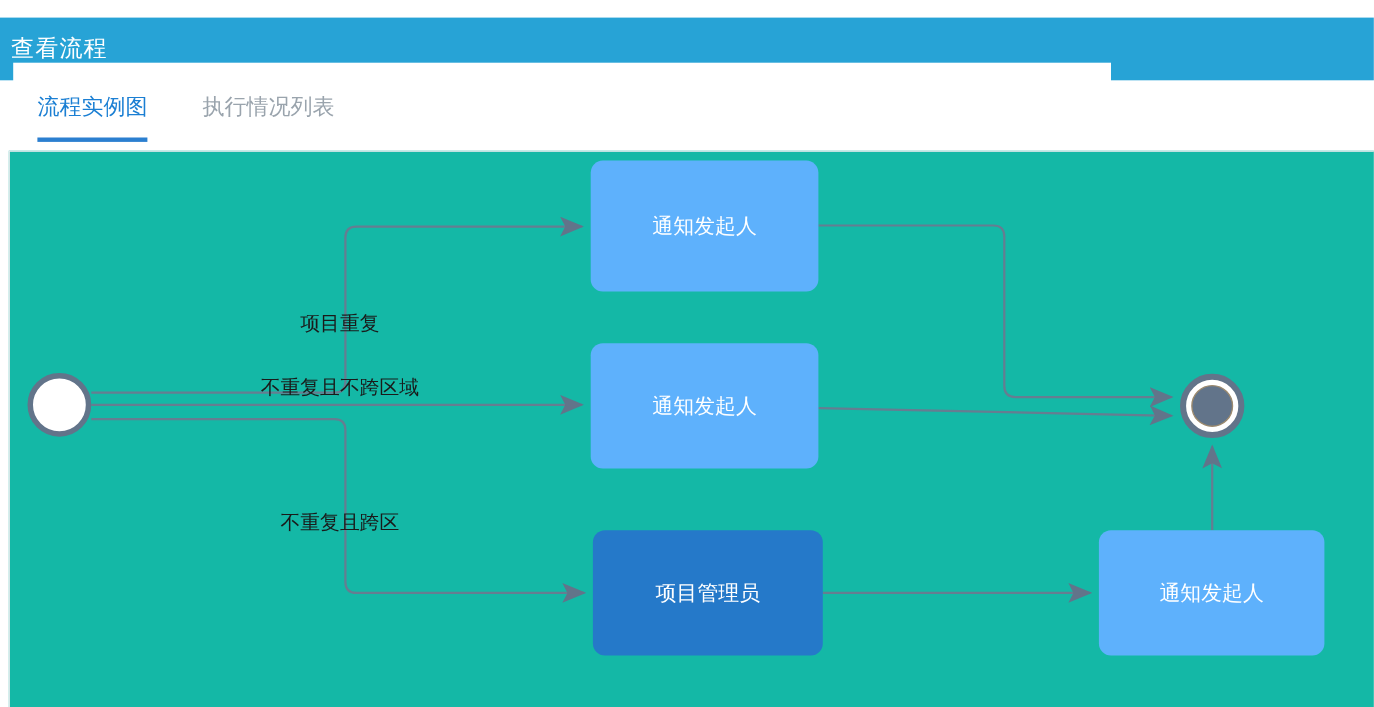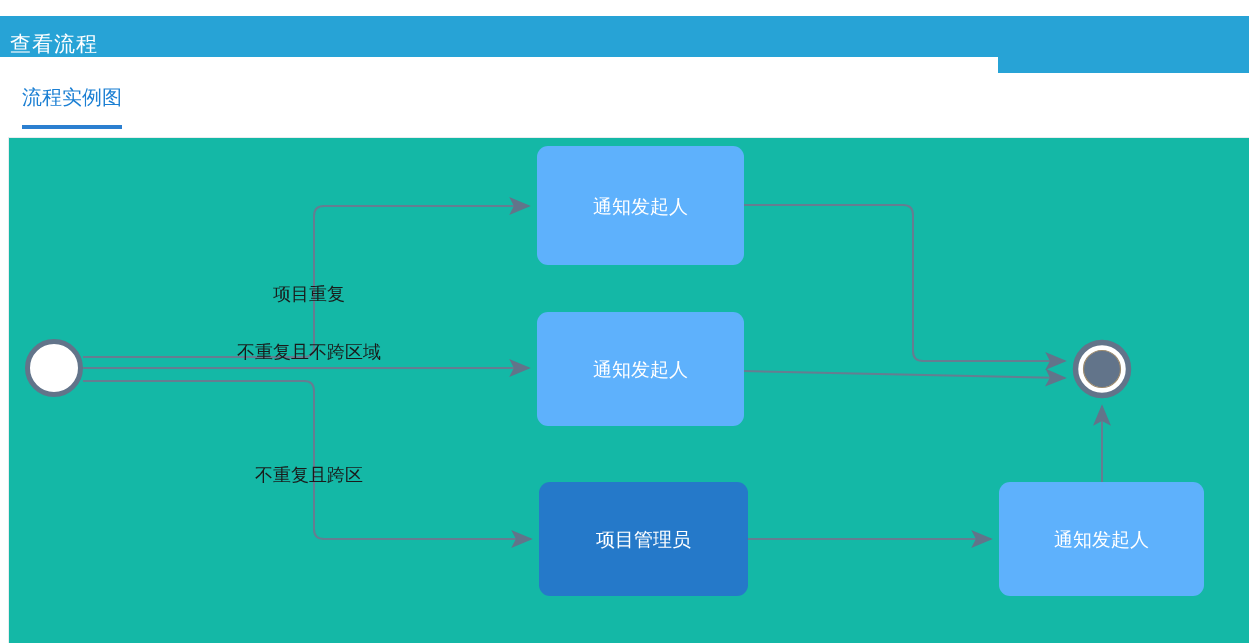--- a/index.html
+++ b/index.html
@@ -32,21 +32,21 @@
     color: #ffffff;
     font-size: 21px;
     line-height: 30px;
     letter-spacing: 1px;
     white-space: nowrap;
   }
 
   
   .tabstrip {
     position: absolute;
-    left: 0; top: 57px;
+    left: 12px; top: 57px;
     width: 998px;
     height: 80px;
     background: #ffffff;
   }
   .tab {
     position: absolute;
     top: 26px;
     font-size: 20px;
     line-height: 28px;
     white-space: nowrap;
@@ -106,20 +106,21 @@
 </style>
 </head>
 <body>
 
 <div class="titlebar">
   <div class="titlebar-text">查看流程</div>
 </div>
 
 <div class="tabstrip">
   <div class="tab active">流程实例图</div>
+  <div class="tab inactive">执行情况列表</div>
 </div>
 
 <div class="canvas-panel">
   <svg class="diagram-svg" viewBox="0 0 1249 643" xmlns="http://www.w3.org/2000/svg">
 
     <defs>
       <marker id="arrowEnd" viewBox="0 0 12 10" refX="11" refY="5" markerWidth="11" markerHeight="9" orient="auto-start-reverse">
         <path d="M0,0 L12,5 L0,10 L2.6,5 Z" fill="#62748a"></path>
       </marker>
     </defs>

